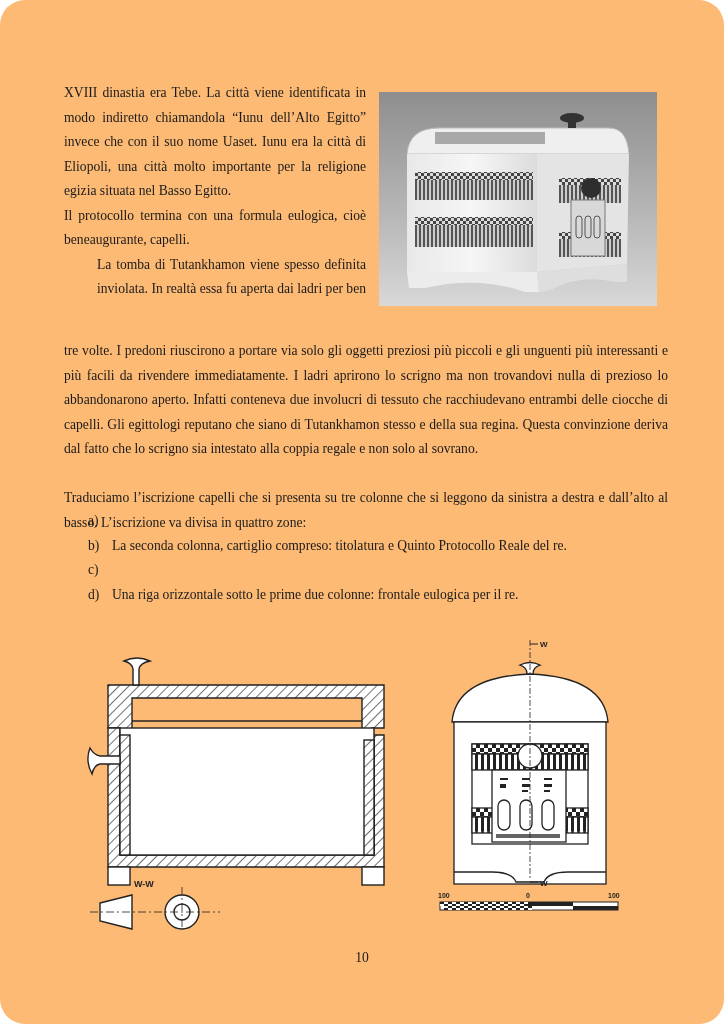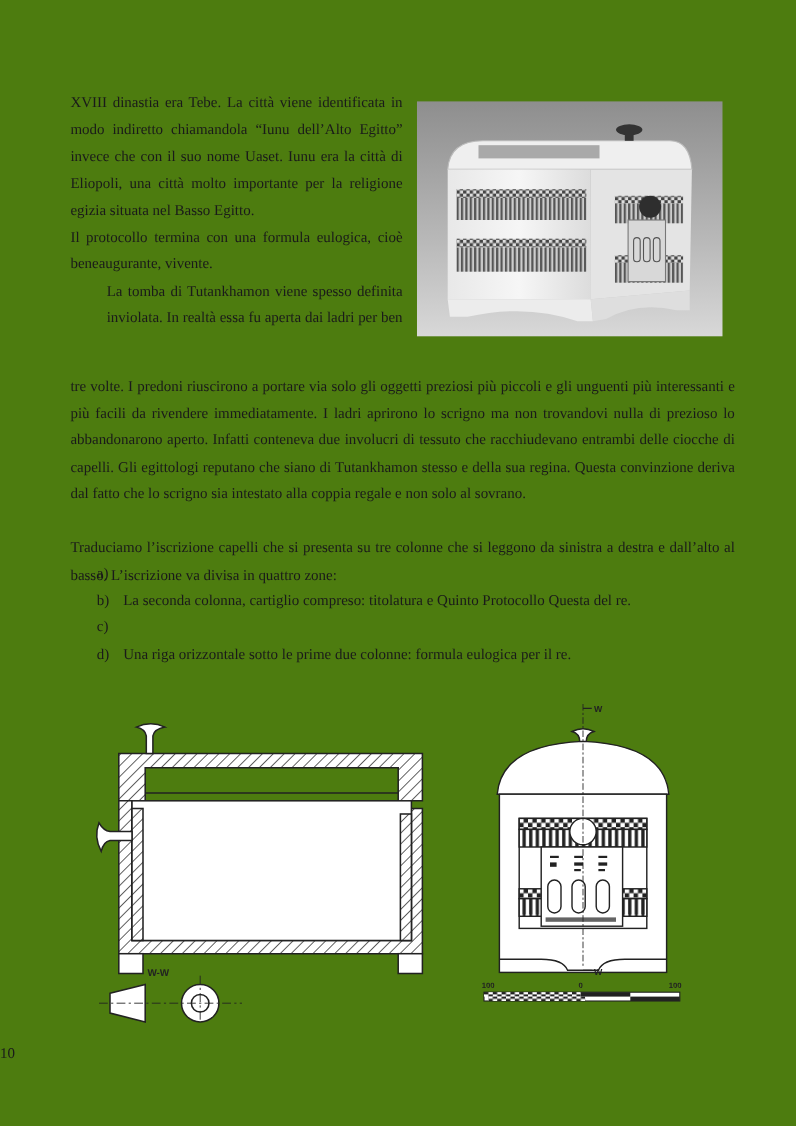--- a/index.html
+++ b/index.html
@@ -1,37 +1,37 @@
 <!DOCTYPE html>
 <html><head>
 <meta charset="utf-8">
 <style>
   html, body { margin:0; padding:0; background:#ffffff; }
   body { width:724px; height:1024px; position:relative; overflow:hidden;
          font-family:"Liberation Serif", "DejaVu Serif", serif; color:#1a1a1a; }
-  .page { position:absolute; left:0; top:0; width:724px; height:1024px; background:#4d7c0f; }
+  .page { position:absolute; left:0; top:0; width:724px; height:1024px; background:#fdba74;border-radius:25px; }
   .para { position:absolute; font-size:13.6px; line-height:24.5px; text-align:justify; }
   .para.narrow { left:64px; width:302px; top:81px; }
   .para.wide { left:64px; width:604px;margin-top:27px; }
   .list { position:absolute; left:88px; top:509px; width:570px; font-size:13.6px; line-height:24.5px; }
   .list-item { display:flex; }
   .list-marker { width:24px; flex:0 0 24px; }
   .photo { position:absolute; left:379px; top:92px; width:278px; height:214px; }
   .drawing-left { position:absolute; left:80px; top:655px; width:320px; height:275px; }
   .drawing-right { position:absolute; left:432px; top:632px; width:196px; height:280px; }
-  .page-number { position:absolute; left:0; width:724px; top:950px; text-align:left; font-size:13.6px; }
+  .page-number { position:absolute; left:0; width:724px; top:950px; text-align:center; font-size:13.6px; }
 </style>
 </head>
 <body>
 
 <div class="page">
 
   <div class="para narrow">
     <div>XVIII dinastia era Tebe. La città viene identificata in modo indiretto chiamandola “Iunu dell’Alto Egitto” invece che con il suo nome Uaset. Iunu era la città di Eliopoli, una città molto importante per la religione egizia situata nel Basso Egitto.</div>
-    <div>Il protocollo termina con una formula eulogica, cioè beneaugurante, vivente.</div>
+    <div>Il protocollo termina con una formula eulogica, cioè beneaugurante, capelli.</div>
     <div style="text-align-last:justify;margin-left:33px;">La tomba di Tutankhamon viene spesso definita inviolata. In realtà essa fu aperta dai ladri per ben</div>
   </div>
 
   <svg class="photo" viewBox="0 0 278 214">
     <defs>
       <linearGradient id="bg" x1="0" y1="0" x2="0" y2="1">
         <stop offset="0" stop-color="#8e8e8e"></stop>
           <stop offset="0.6" stop-color="#b9b9b9"></stop>
           <stop offset="1" stop-color="#d8d8d8"></stop>
       </linearGradient>
@@ -83,28 +83,28 @@
   <div class="para wide" style="top:312px; text-align-last:left;">tre volte. I predoni riuscirono a portare via solo gli oggetti preziosi più piccoli e gli unguenti più interessanti e più facili da rivendere immediatamente. I ladri aprirono lo scrigno ma non trovandovi nulla di prezioso lo abbandonarono aperto. Infatti conteneva due involucri di tessuto che racchiudevano entrambi delle ciocche di capelli. Gli egittologi reputano che siano di Tutankhamon stesso e della sua regina. Questa convinzione deriva dal fatto che lo scrigno sia intestato alla coppia regale e non solo al sovrano.</div>
 
   <div class="para wide" style="top:459px;">Traduciamo l’iscrizione capelli che si presenta su tre colonne che si leggono da sinistra a destra e dall’alto al basso. L’iscrizione va divisa in quattro zone:</div>
 
   <div class="list">
     <div class="list-item">
       <span class="list-marker">a)</span>
     </div>
     <div class="list-item">
       <span class="list-marker">b)</span>
-      <span>La seconda colonna, cartiglio compreso: titolatura e Quinto Protocollo Questa del re.</span>
+      <span>La seconda colonna, cartiglio compreso: titolatura e Quinto Protocollo Reale del re.</span>
     </div>
     <div class="list-item">
       <span class="list-marker">c)</span>
     </div>
     <div class="list-item">
       <span class="list-marker">d)</span>
-      <span>Una riga orizzontale sotto le prime due colonne: formula eulogica per il re.</span>
+      <span>Una riga orizzontale sotto le prime due colonne: frontale eulogica per il re.</span>
     </div>
   </div>
 
   <svg class="drawing-left" viewBox="0 0 320 275">
     <defs>
       <pattern id="hatch" width="7" height="7" patternUnits="userSpaceOnUse" patternTransform="rotate(45)">
         <rect width="7" height="7" fill="#fff"></rect>
           <line x1="0" y1="0" x2="0" y2="7" stroke="#222" stroke-width="1.3"></line>
       </pattern>
     </defs>

